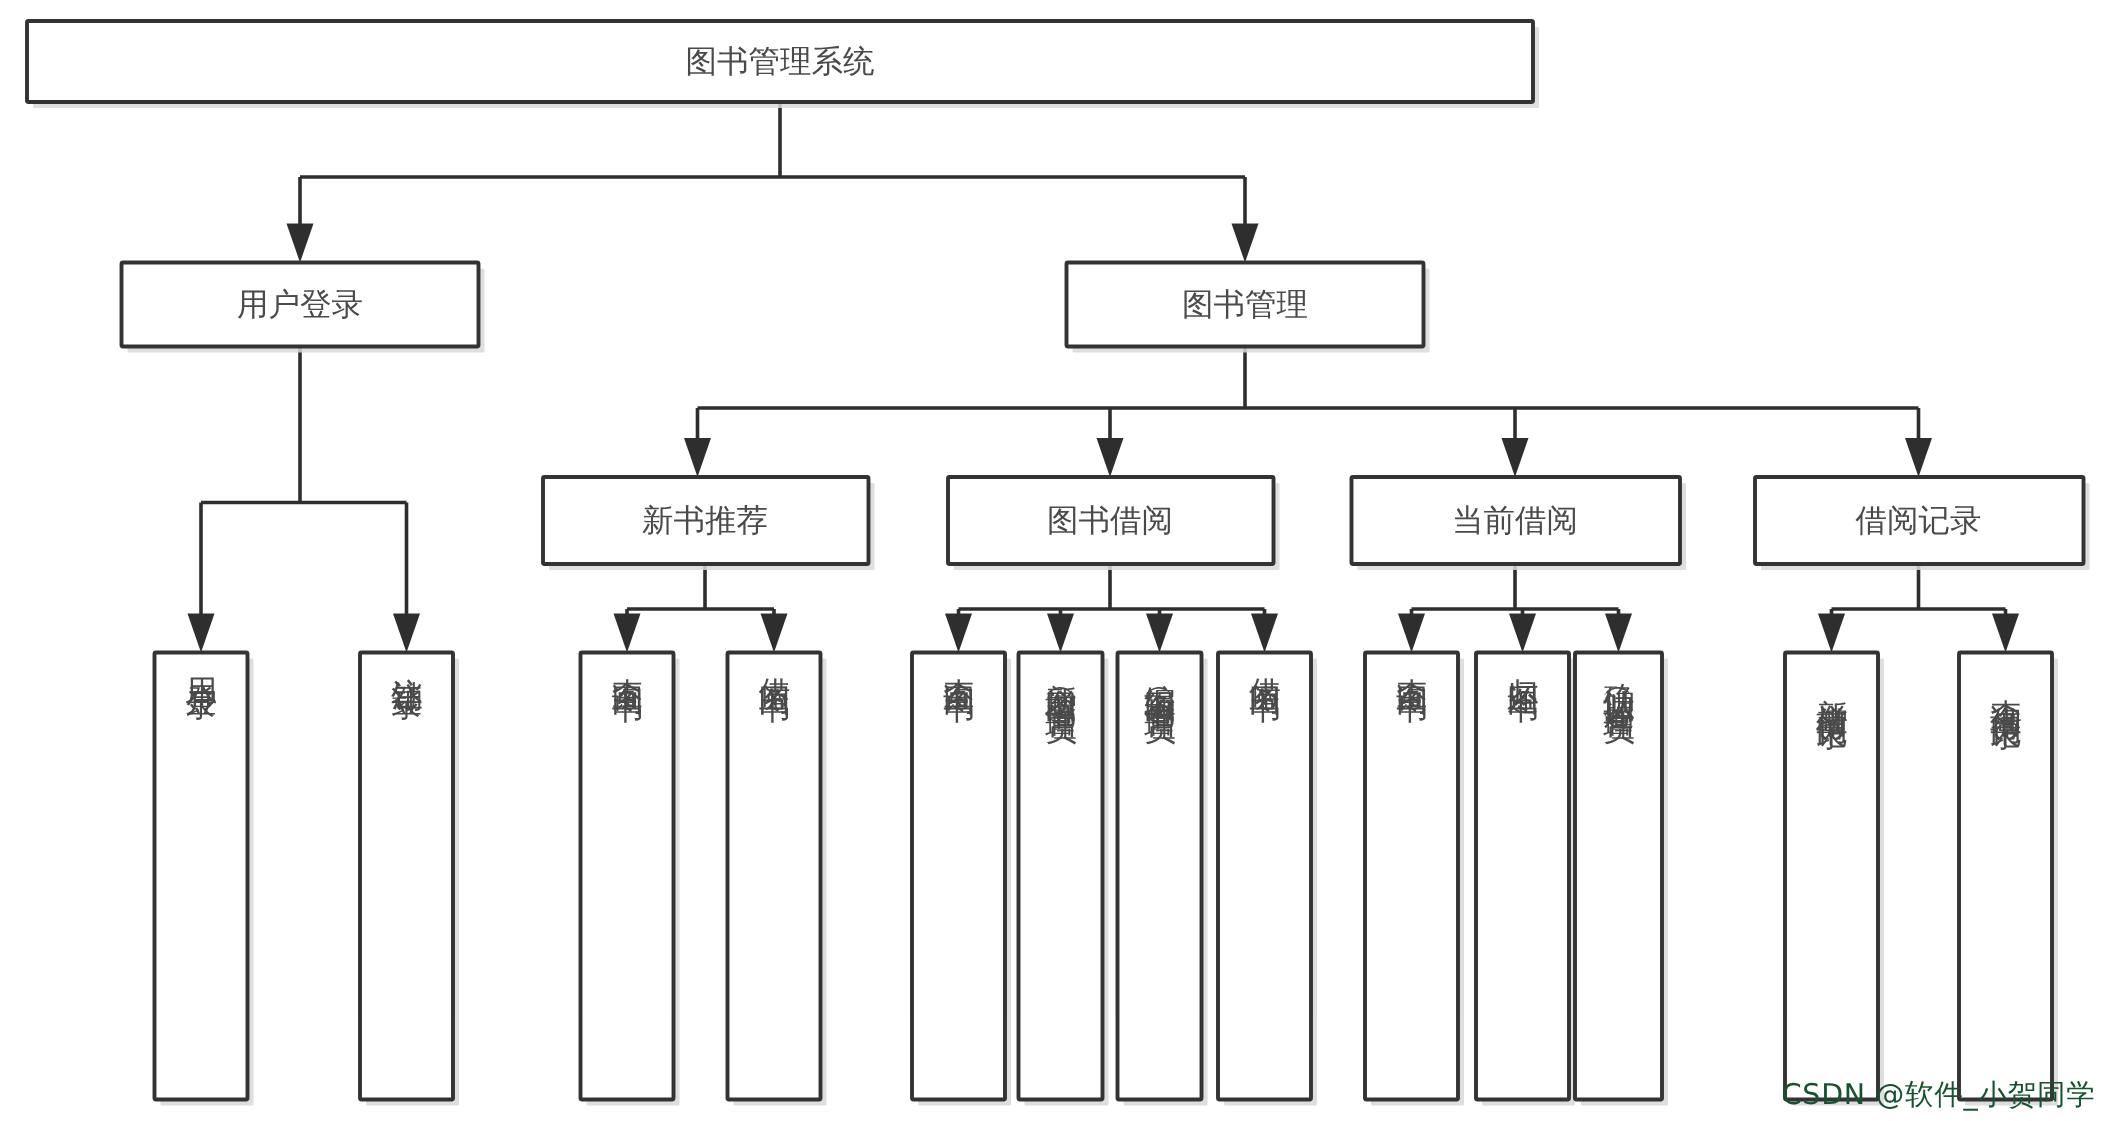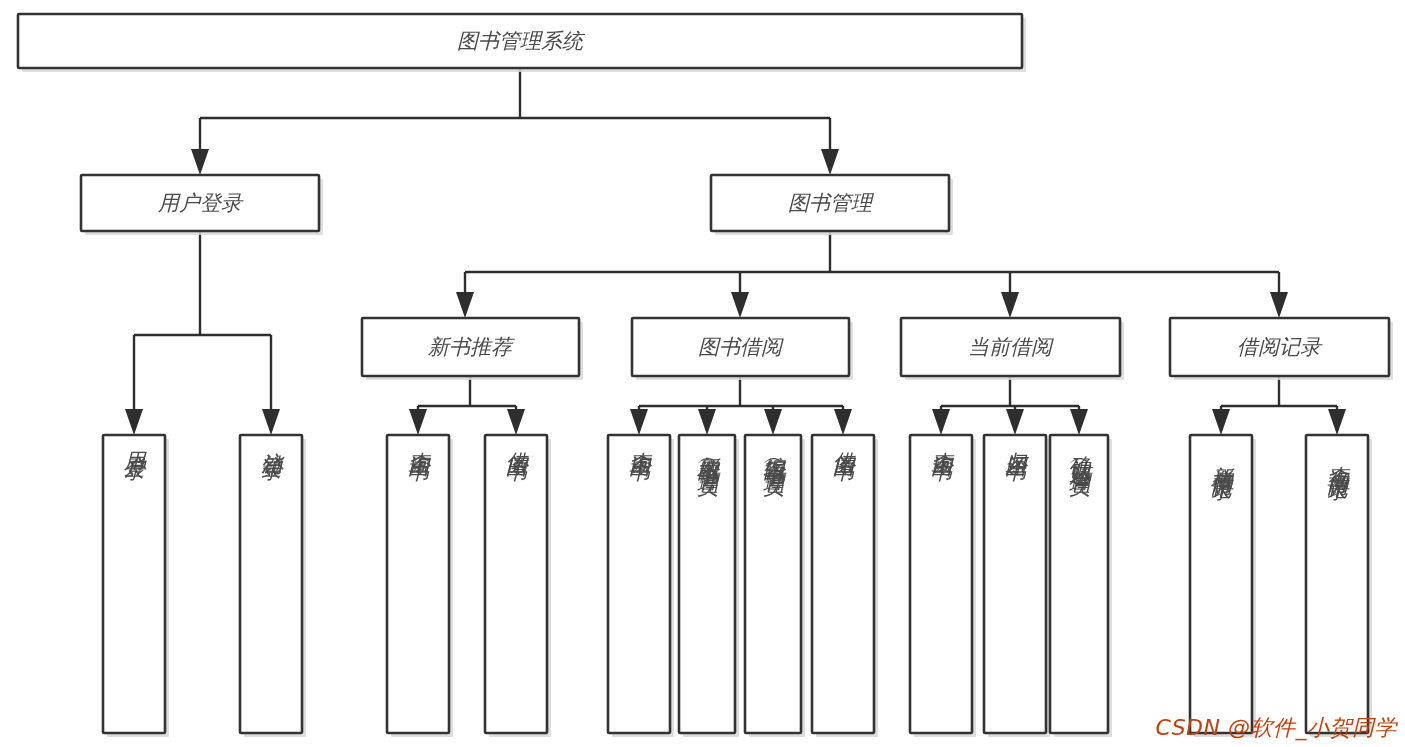--- a/index.html
+++ b/index.html
@@ -12,21 +12,20 @@
     width: 1405px;
     height: 747px;
     overflow: hidden;
     font-family: "DejaVu Sans", "Liberation Sans", sans-serif;
   }
   #diagram-root {
     position: relative;
     width: 1405px;
     height: 747px;
     background: #ffffff;
-    font-style: italic;
   }
   svg.diagram-canvas {
     position: absolute;
     left: 0;
     top: 0;
     width: 1405px;
     height: 747px;
     display: block;
   }
   .node-box {
@@ -71,22 +70,22 @@
     align-items: center;
     justify-content: flex-start;
     pointer-events: none;
     user-select: none;
   }
   .watermark {
     position: absolute;
     right: 8px;
     bottom: 4px;
     font-family: "DejaVu Sans", "Liberation Sans", sans-serif;
-    font-size: 22px;
-    color: #c2410c;
+    font-size: 19px;
+    color: #14532d;
     letter-spacing: 0.5px;
     white-space: nowrap;
     user-select: none;
   }
 </style>
 </head>
 <body>
 
 <div id="diagram-root">
 

